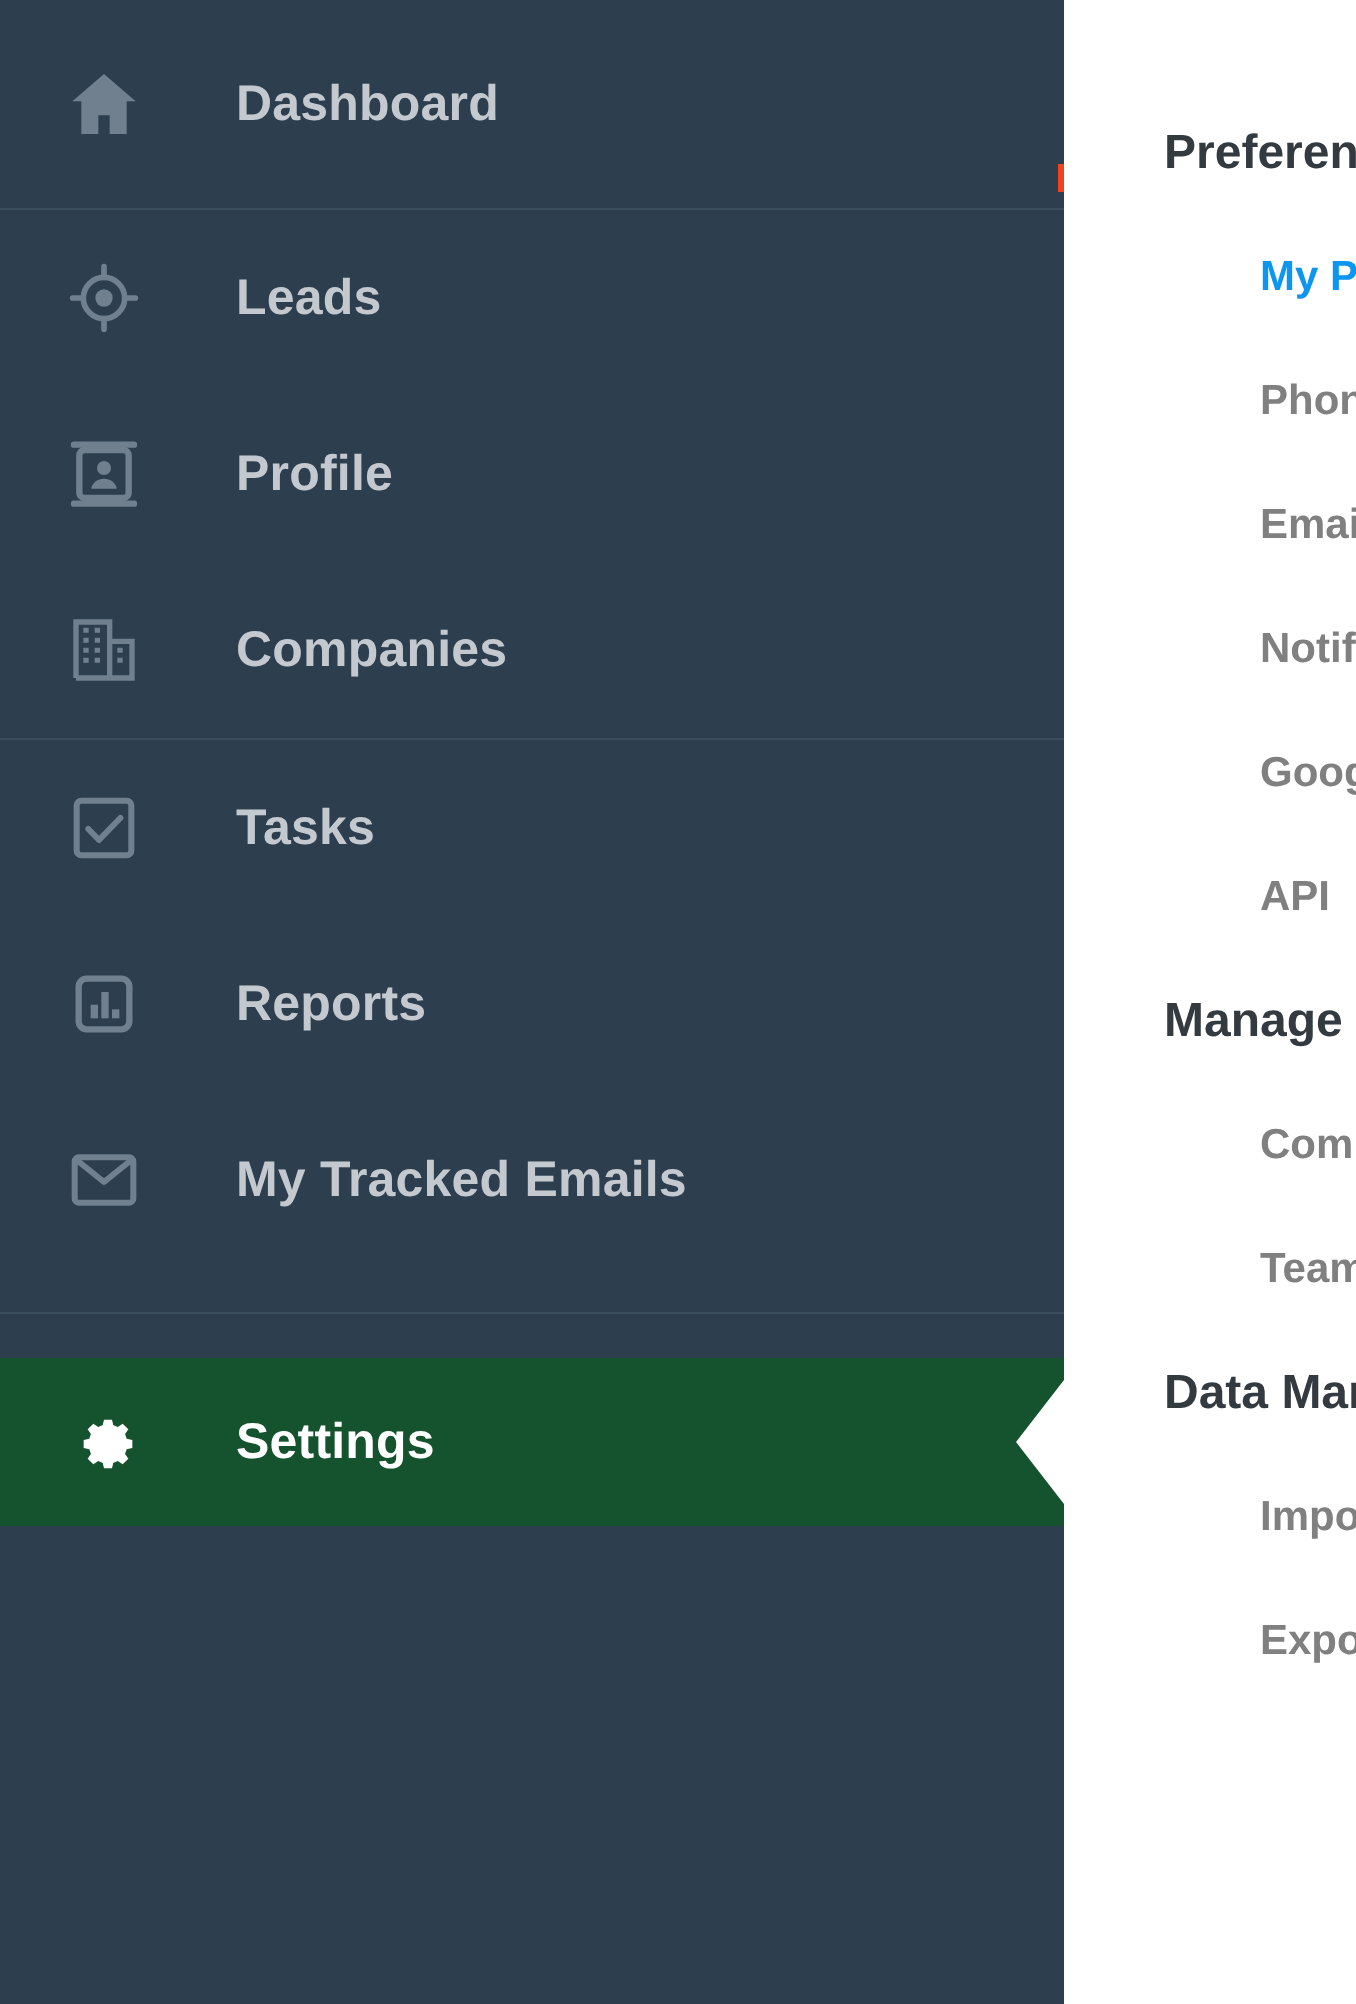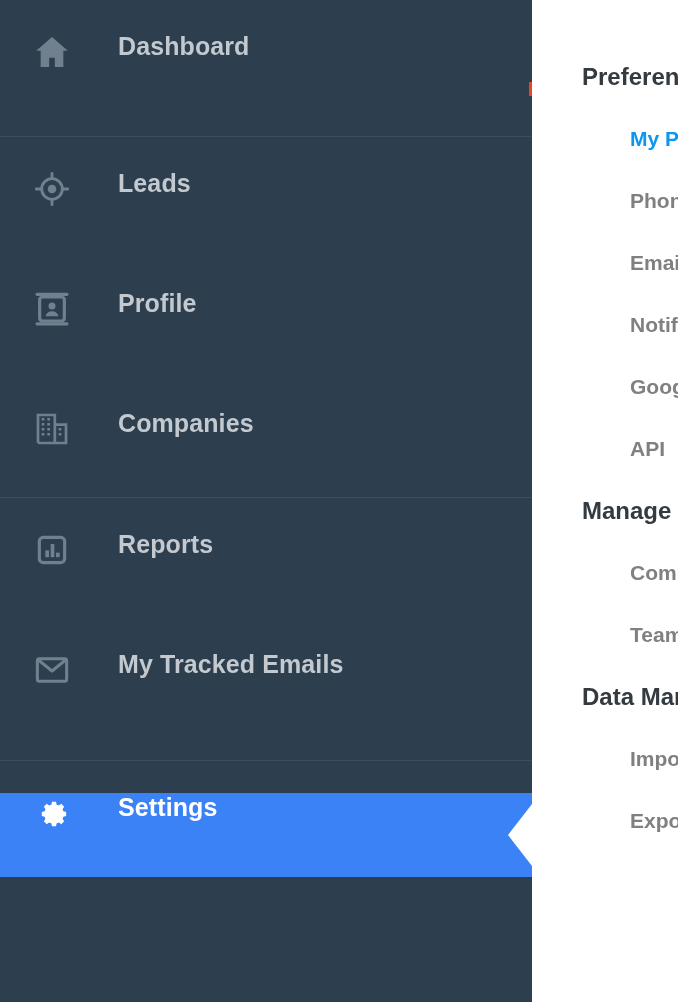--- a/index.html
+++ b/index.html
@@ -12,39 +12,39 @@
 
   
   .sidebar{
     position:absolute;left:0;top:0;width:532px;height:1002px;
     background:#2d3f4f;overflow:hidden;
   }
   .nav-group{position:relative;}
   .nav-divider{height:1px;background:#3b4e5e;width:100%;}
 
   .nav-item{
-    position:relative;display:flex;align-items:flex-start;
-    height:88px;padding-left:32px;box-sizing:border-box;margin-top:32px;
+    position:relative;display:flex;align-items:center;
+    height:88px;padding-left:32px;box-sizing:border-box;
   }
   .nav-item .ico{
     width:40px;height:40px;flex:0 0 40px;
     display:flex;align-items:center;justify-content:center;
     color:#70808f;
   }
   .nav-item .ico svg{display:block;}
   .nav-item .lbl{
     margin-left:46px;
     font-size:25px;font-weight:bold;color:#c3c9cf;
     letter-spacing:.1px;white-space:nowrap;
   }
 
   
   .nav-item.dashboard{height:104px;}
 
-  .nav-item.active{background:#3b82f6;height:84px;}
+  .nav-item.active{background:#14532d;height:84px;}
   .nav-item.active .ico{color:#ffffff;}
   .nav-item.active .lbl{color:#ffffff;}
 
   
   .active-pointer{
     position:absolute;right:0;top:50%;transform:translateY(-50%);
     width:24px;height:62px;
     background:#ffffff;
     clip-path:polygon(100% 0,100% 100%,0 50%);
   }
@@ -126,20 +126,29 @@
           </svg>
         </span>
         <span class="lbl">Companies</span>
       </div>
 
 
     </div>
     <div class="nav-divider"></div>
 
     <div class="nav-group">
+      <div class="nav-item">
+        <span class="ico">
+          <svg width="40" height="40" viewBox="0 0 24 24" fill="none" stroke="currentColor" stroke-width="1.8">
+            <rect x="3.8" y="3.8" width="16.4" height="16.4" rx="1.4"></rect>
+            <path d="M7.3 12.3l3.2 3.3 6.4-6.6" stroke-linecap="round" stroke-linejoin="round"></path>
+          </svg>
+        </span>
+        <span class="lbl">Tasks</span>
+      </div>
 
       <div class="nav-item">
         <span class="ico">
           <svg width="40" height="40" viewBox="0 0 24 24" fill="none">
             <rect x="4.4" y="4.4" width="15.2" height="15.2" rx="2.4" stroke="currentColor" stroke-width="1.9"></rect>
             <rect x="8" y="12.2" width="2.2" height="4.1" fill="currentColor"></rect>
             <rect x="11.2" y="8.4" width="2.2" height="7.9" fill="currentColor"></rect>
             <rect x="14.4" y="13.6" width="2.2" height="2.7" fill="currentColor"></rect>
           </svg>
         </span>

